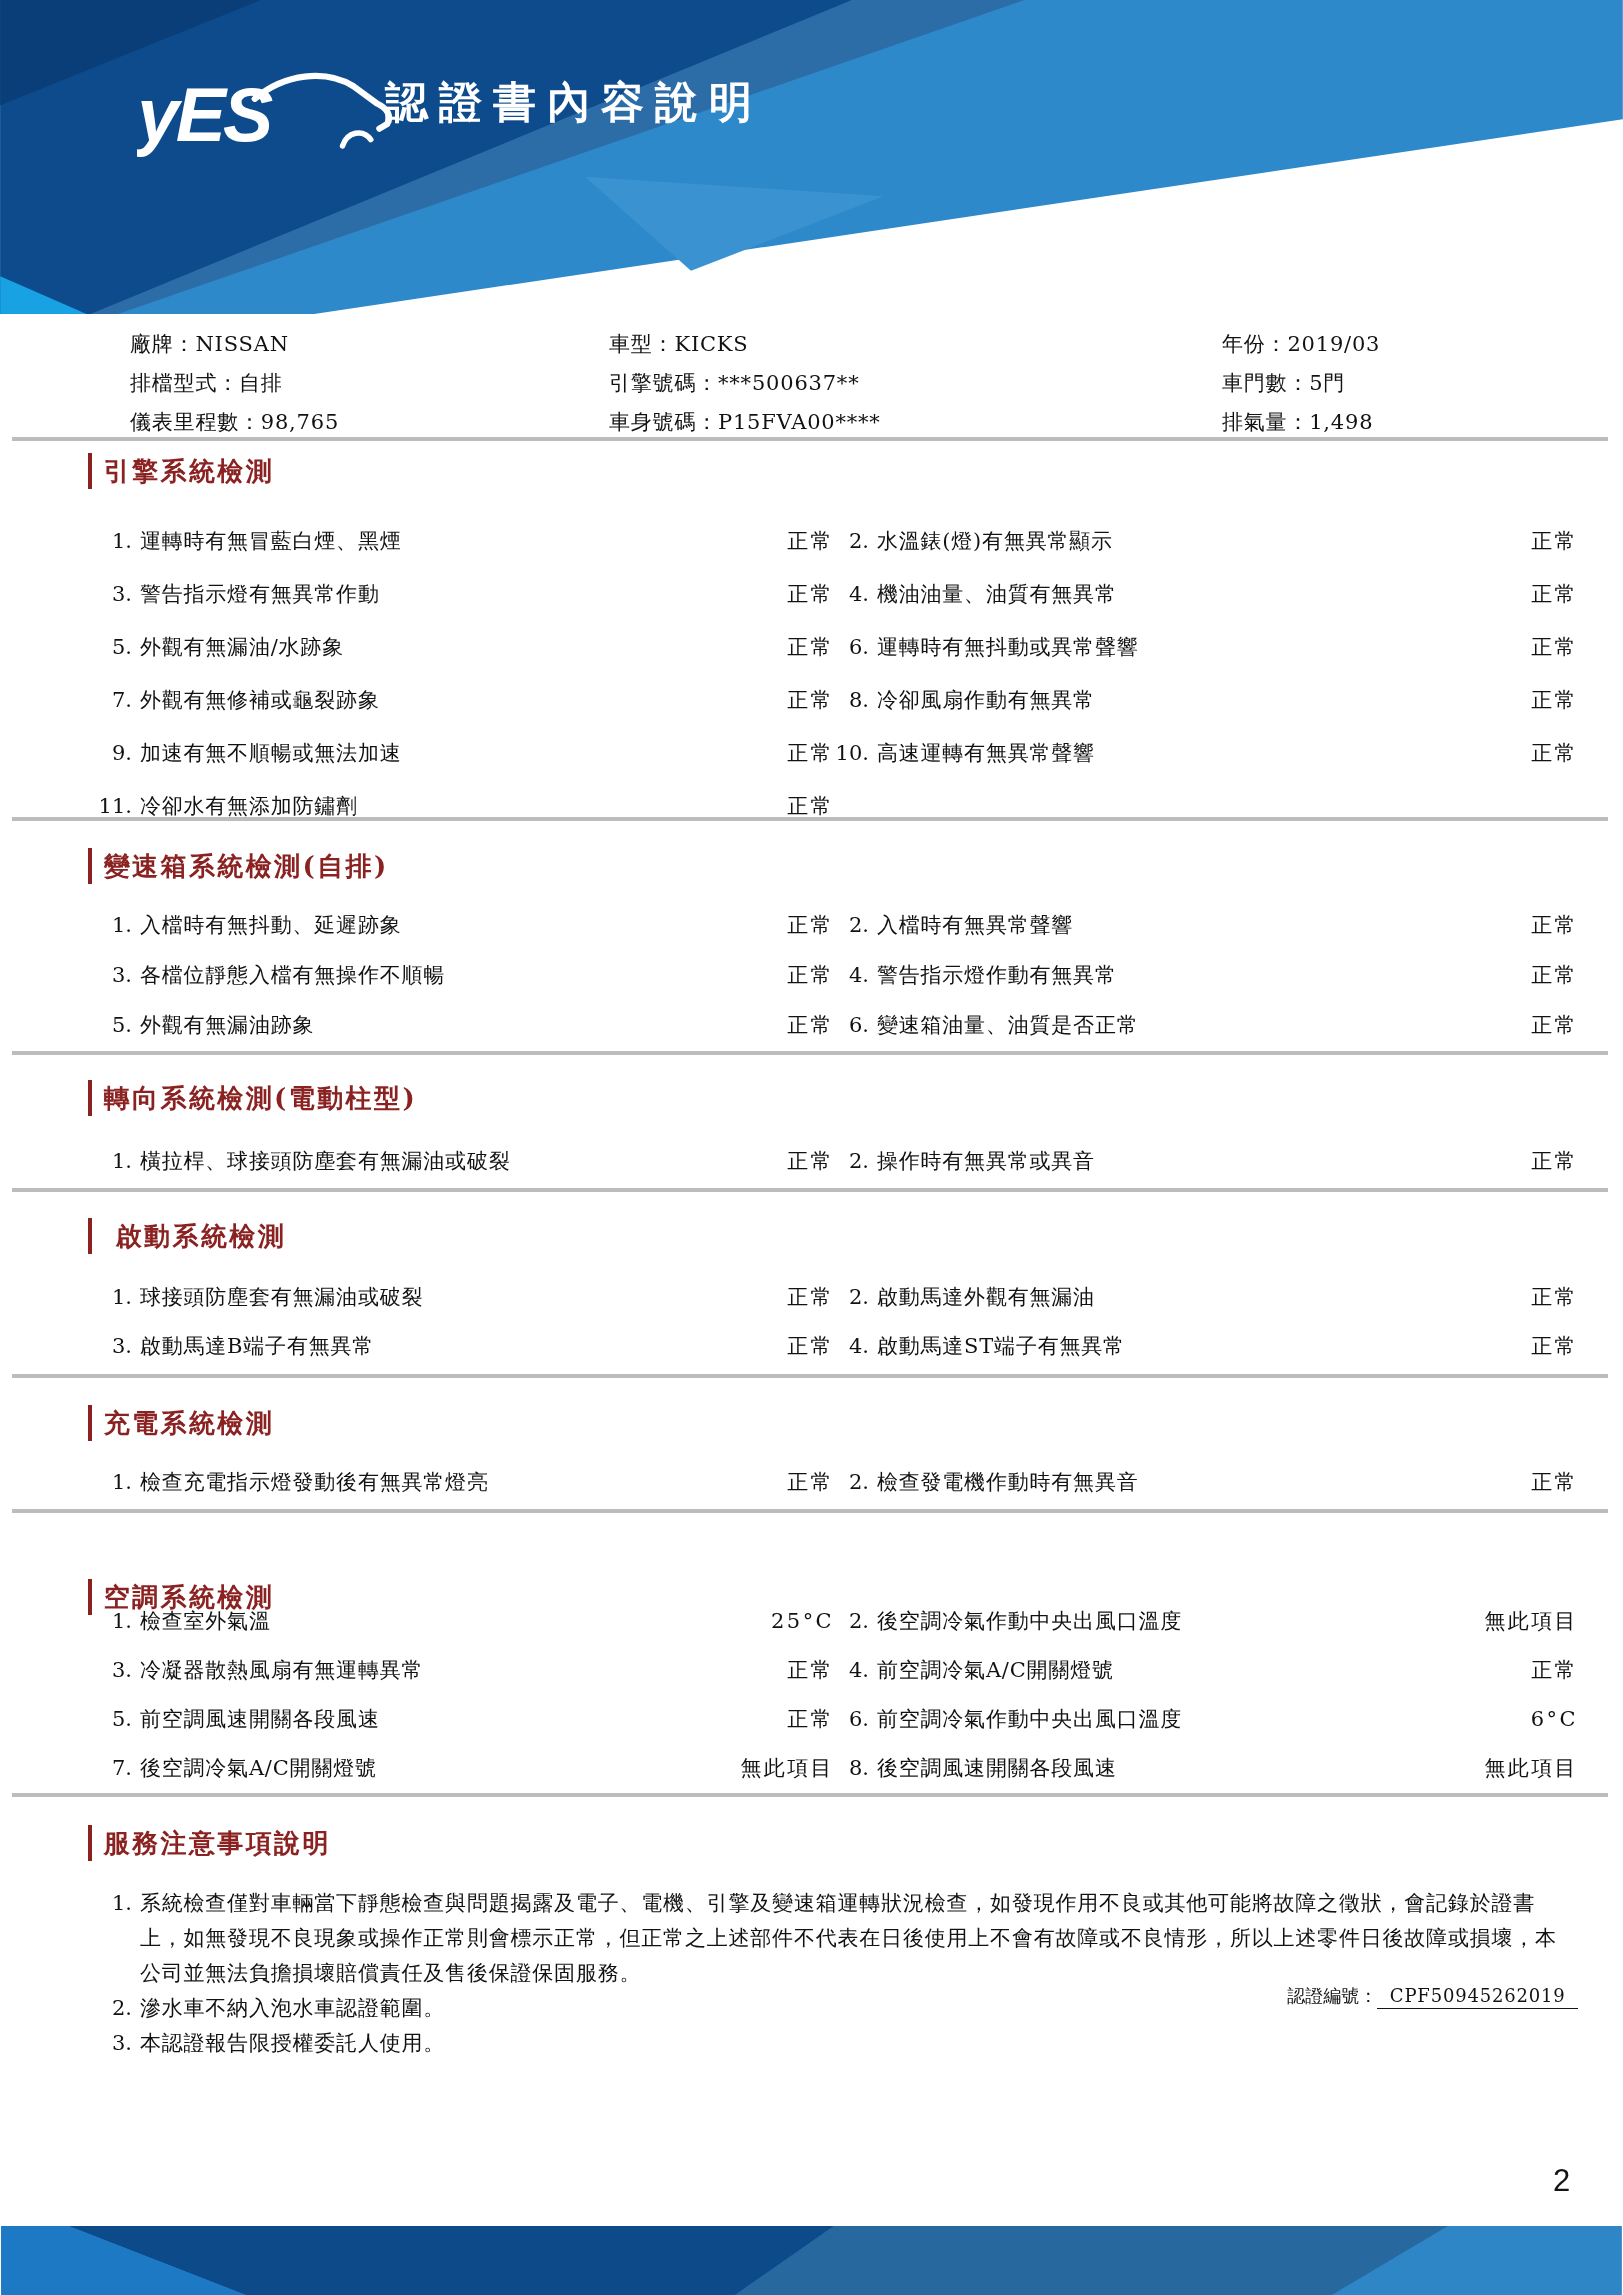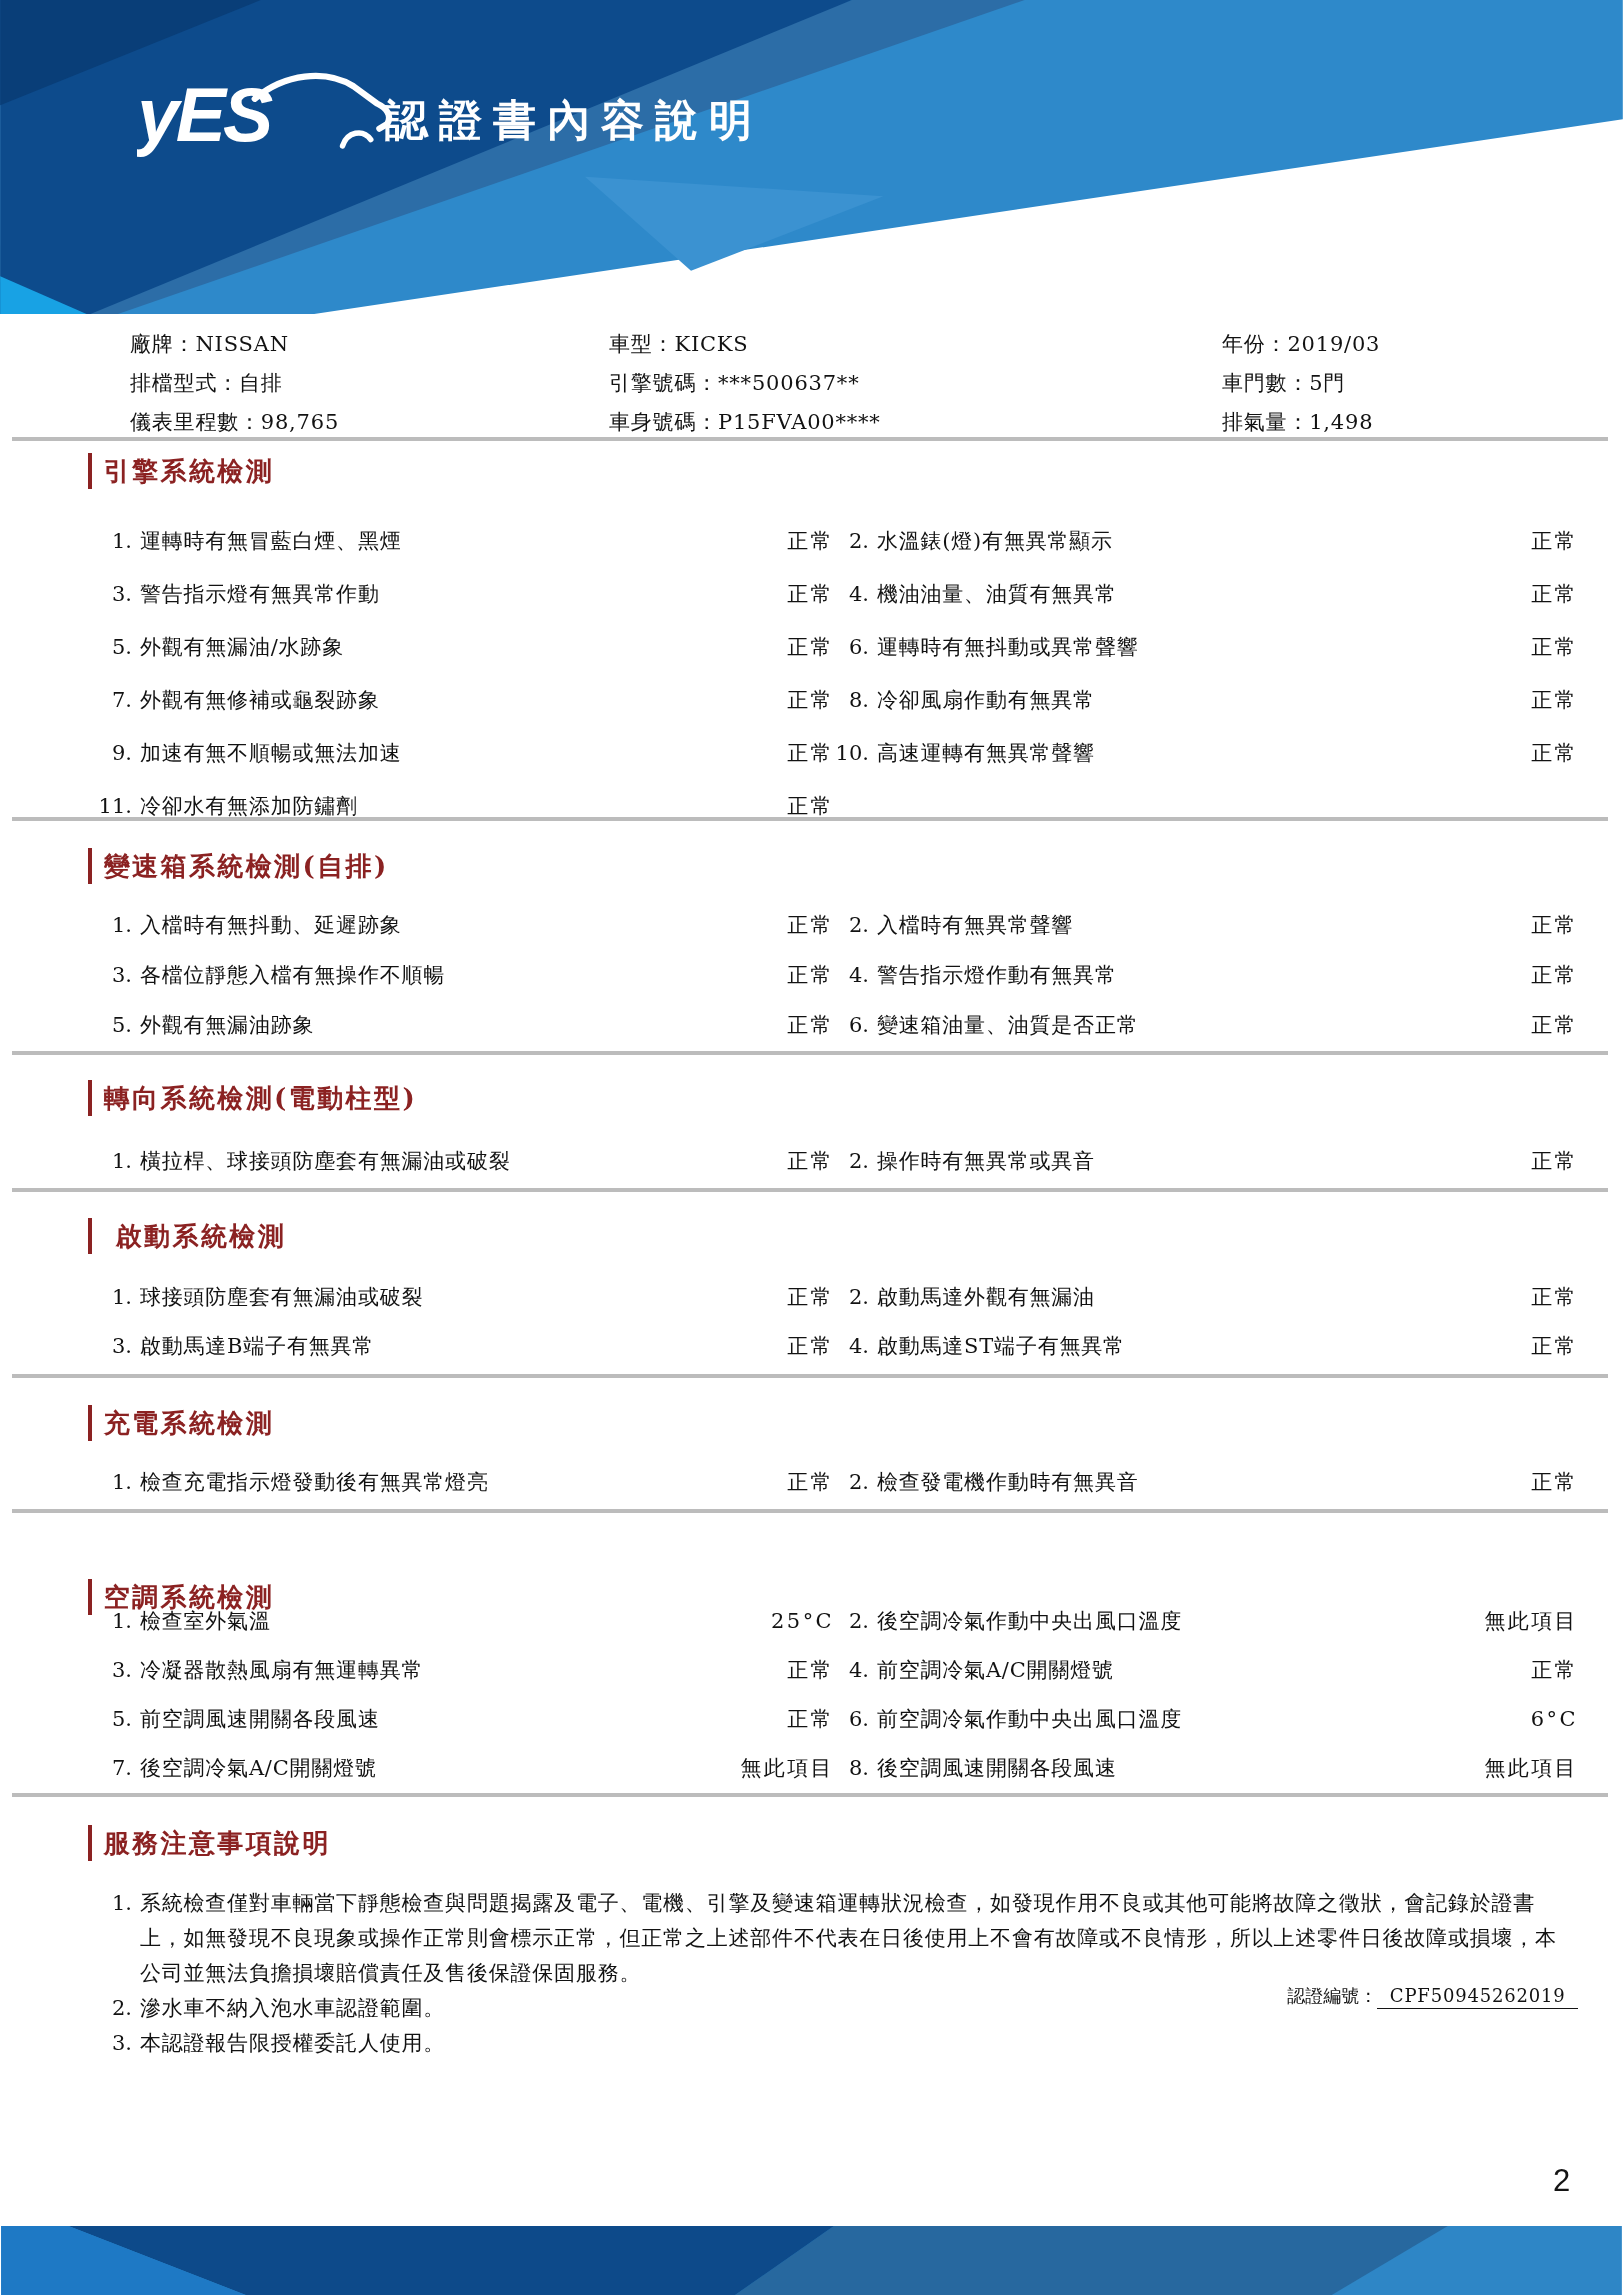--- a/index.html
+++ b/index.html
@@ -5,21 +5,21 @@
   html,body{margin:0;padding:0;background:#ffffff;}
   .page{
     position:relative;width:1623px;height:2295px;background:#ffffff;overflow:hidden;
     font-family:"DejaVu Serif","Liberation Serif",serif;color:#121212;
   }
   
   .header-art{position:absolute;top:0;left:0;}
   .footer-art{position:absolute;top:2226px;left:0;}
   .logo{position:absolute;left:137px;top:69px;}
   .header-title{
-    position:absolute;left:385px;top:92px;
+    position:absolute;left:385px;top:74px;
     font-family:"Liberation Sans",sans-serif;font-weight:bold;font-size:43px;
     color:#ffffff;letter-spacing:11px;white-space:nowrap;
   }
   
   .vi{position:absolute;left:130px;top:325px;width:1382px;font-size:21px;}
   .vi-row{display:grid;grid-template-columns:479px 613px 1fr;height:39px;line-height:39px;}
   .vi-cell{white-space:nowrap;letter-spacing:0.8px;}
   
   .sep{position:absolute;left:11.8px;width:1596px;height:3.9px;background:#bcbcbc;}
   .sec-header{position:absolute;left:88px;height:38px;display:flex;align-items:center;}

